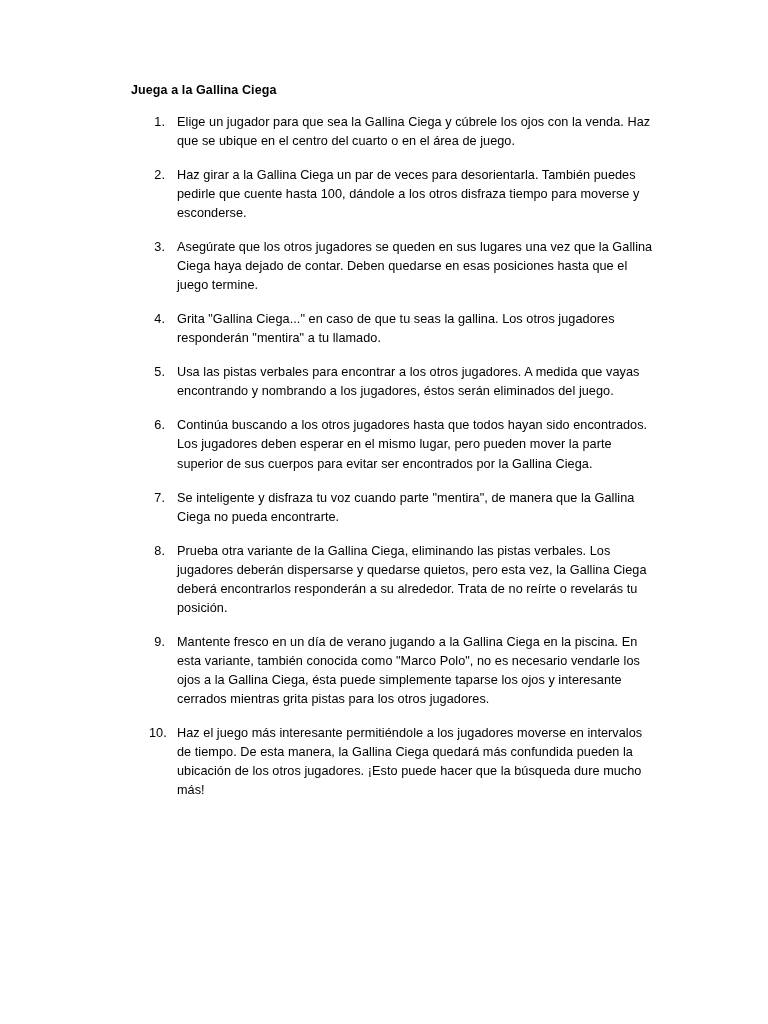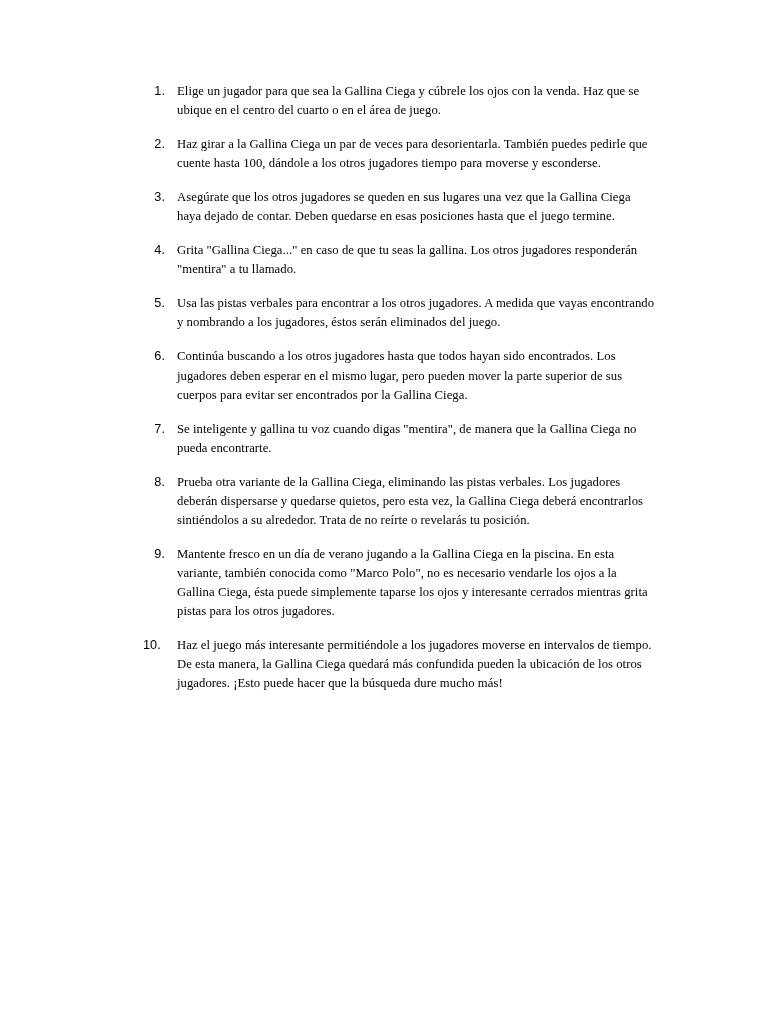--- a/index.html
+++ b/index.html
@@ -47,64 +47,64 @@
     left: 0;
     top: 0;
     width: 34px;
     text-align: right;
     font-size: 12.7px;
     line-height: 1.5;
   }
   ol.steps > li .marker.wide {
     width: 38px;
     text-align: left;
-    left: 12px;
+    left: 18px;
   }
   .step-text {
     display: block;
-    font-family: Liberation Serif, serif;
   }
 </style>
 </head>
 <body>
 
 <div class="page">
+  <h1 class="doc-title">Juega a la Gallina Ciega</h1>
 
   <ol class="steps">
     <li>
       <span class="marker">1.</span>
       <span class="step-text">Elige un jugador para que sea la Gallina Ciega y cúbrele los ojos con la venda. Haz que se ubique en el centro del cuarto o en el área de juego.</span>
     </li>
     <li>
       <span class="marker">2.</span>
-      <span class="step-text">Haz girar a la Gallina Ciega un par de veces para desorientarla. También puedes pedirle que cuente hasta 100, dándole a los otros jugadores tiempo para moverse y esconderse.</span>
+      <span class="step-text">Haz girar a la Gallina Ciega un par de veces para desorientarla. También puedes pedirle que cuente hasta 100, dándole a los otros disfraza tiempo para moverse y esconderse.</span>
     </li>
     <li>
       <span class="marker">3.</span>
       <span class="step-text">Asegúrate que los otros jugadores se queden en sus lugares una vez que la Gallina Ciega haya dejado de contar. Deben quedarse en esas posiciones hasta que el juego termine.</span>
     </li>
     <li>
       <span class="marker">4.</span>
       <span class="step-text">Grita "Gallina Ciega..." en caso de que tu seas la gallina. Los otros jugadores responderán "mentira" a tu llamado.</span>
     </li>
     <li>
       <span class="marker">5.</span>
       <span class="step-text">Usa las pistas verbales para encontrar a los otros jugadores. A medida que vayas encontrando y nombrando a los jugadores, éstos serán eliminados del juego.</span>
     </li>
     <li>
       <span class="marker">6.</span>
       <span class="step-text">Continúa buscando a los otros jugadores hasta que todos hayan sido encontrados. Los jugadores deben esperar en el mismo lugar, pero pueden mover la parte superior de sus cuerpos para evitar ser encontrados por la Gallina Ciega.</span>
     </li>
     <li>
       <span class="marker">7.</span>
-      <span class="step-text">Se inteligente y gallina tu voz cuando digas "mentira", de manera que la Gallina Ciega no pueda encontrarte.</span>
+      <span class="step-text">Se inteligente y disfraza tu voz cuando parte "mentira", de manera que la Gallina Ciega no pueda encontrarte.</span>
     </li>
     <li>
       <span class="marker">8.</span>
-      <span class="step-text">Prueba otra variante de la Gallina Ciega, eliminando las pistas verbales. Los jugadores deberán dispersarse y quedarse quietos, pero esta vez, la Gallina Ciega deberá encontrarlos sintiéndolos a su alrededor. Trata de no reírte o revelarás tu posición.</span>
+      <span class="step-text">Prueba otra variante de la Gallina Ciega, eliminando las pistas verbales. Los jugadores deberán dispersarse y quedarse quietos, pero esta vez, la Gallina Ciega deberá encontrarlos responderán a su alrededor. Trata de no reírte o revelarás tu posición.</span>
     </li>
     <li>
       <span class="marker">9.</span>
       <span class="step-text">Mantente fresco en un día de verano jugando a la Gallina Ciega en la piscina. En esta variante, también conocida como "Marco Polo", no es necesario vendarle los ojos a la Gallina Ciega, ésta puede simplemente taparse los ojos y interesante cerrados mientras grita pistas para los otros jugadores.</span>
     </li>
     <li>
       <span class="marker wide">10.</span>
       <span class="step-text">Haz el juego más interesante permitiéndole a los jugadores moverse en intervalos de tiempo. De esta manera, la Gallina Ciega quedará más confundida pueden la ubicación de los otros jugadores. ¡Esto puede hacer que la búsqueda dure mucho más!</span>
     </li>
   </ol>

